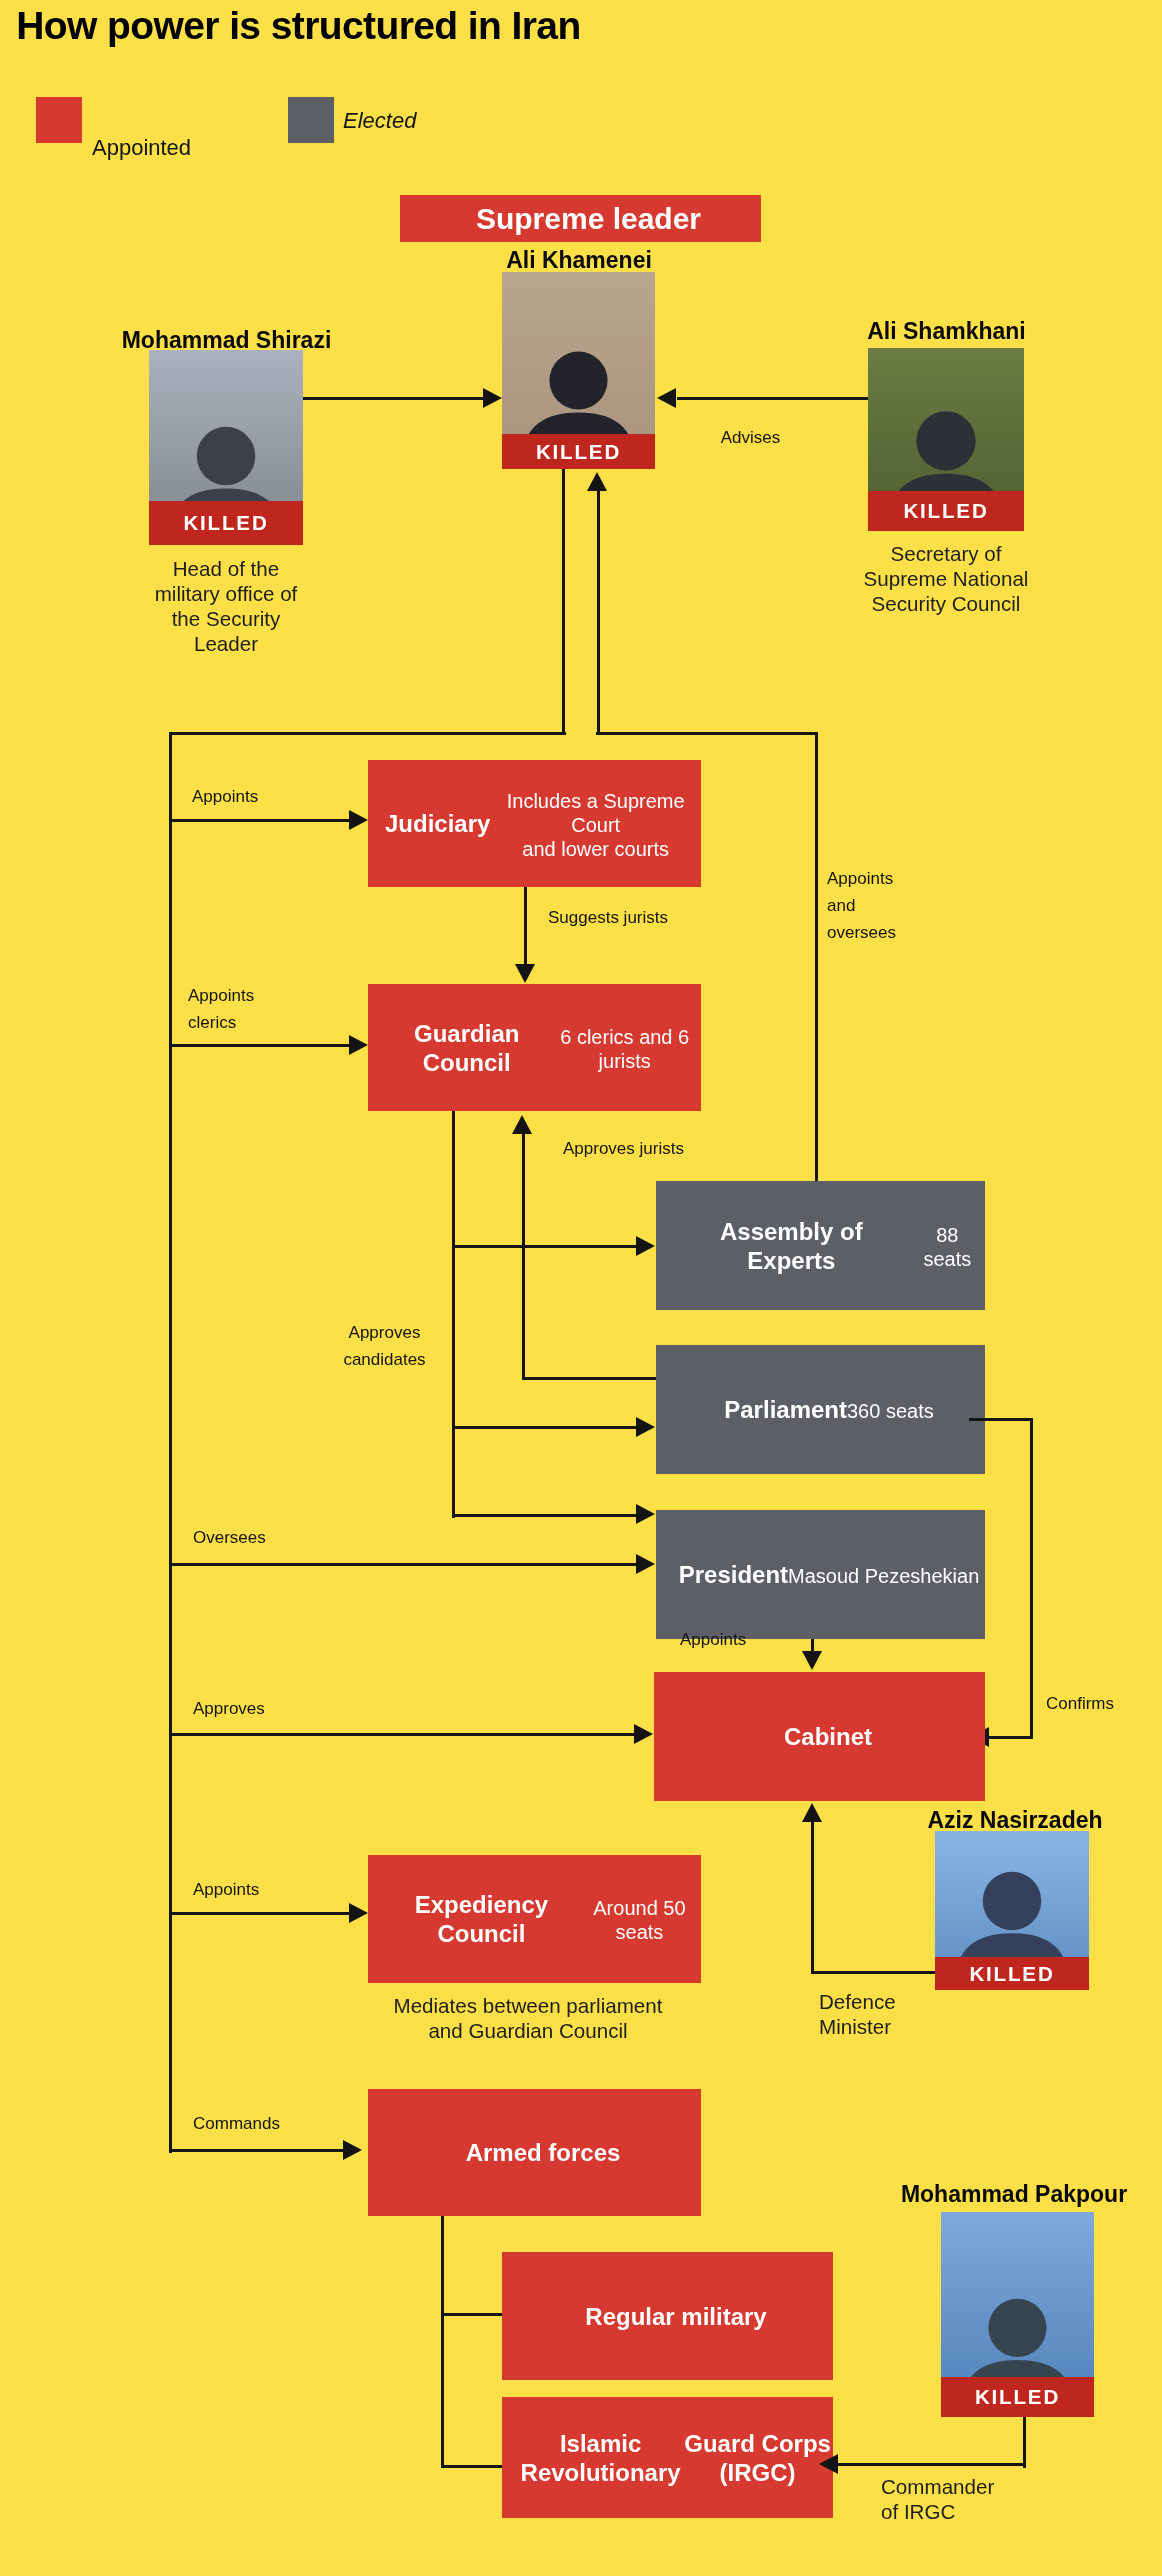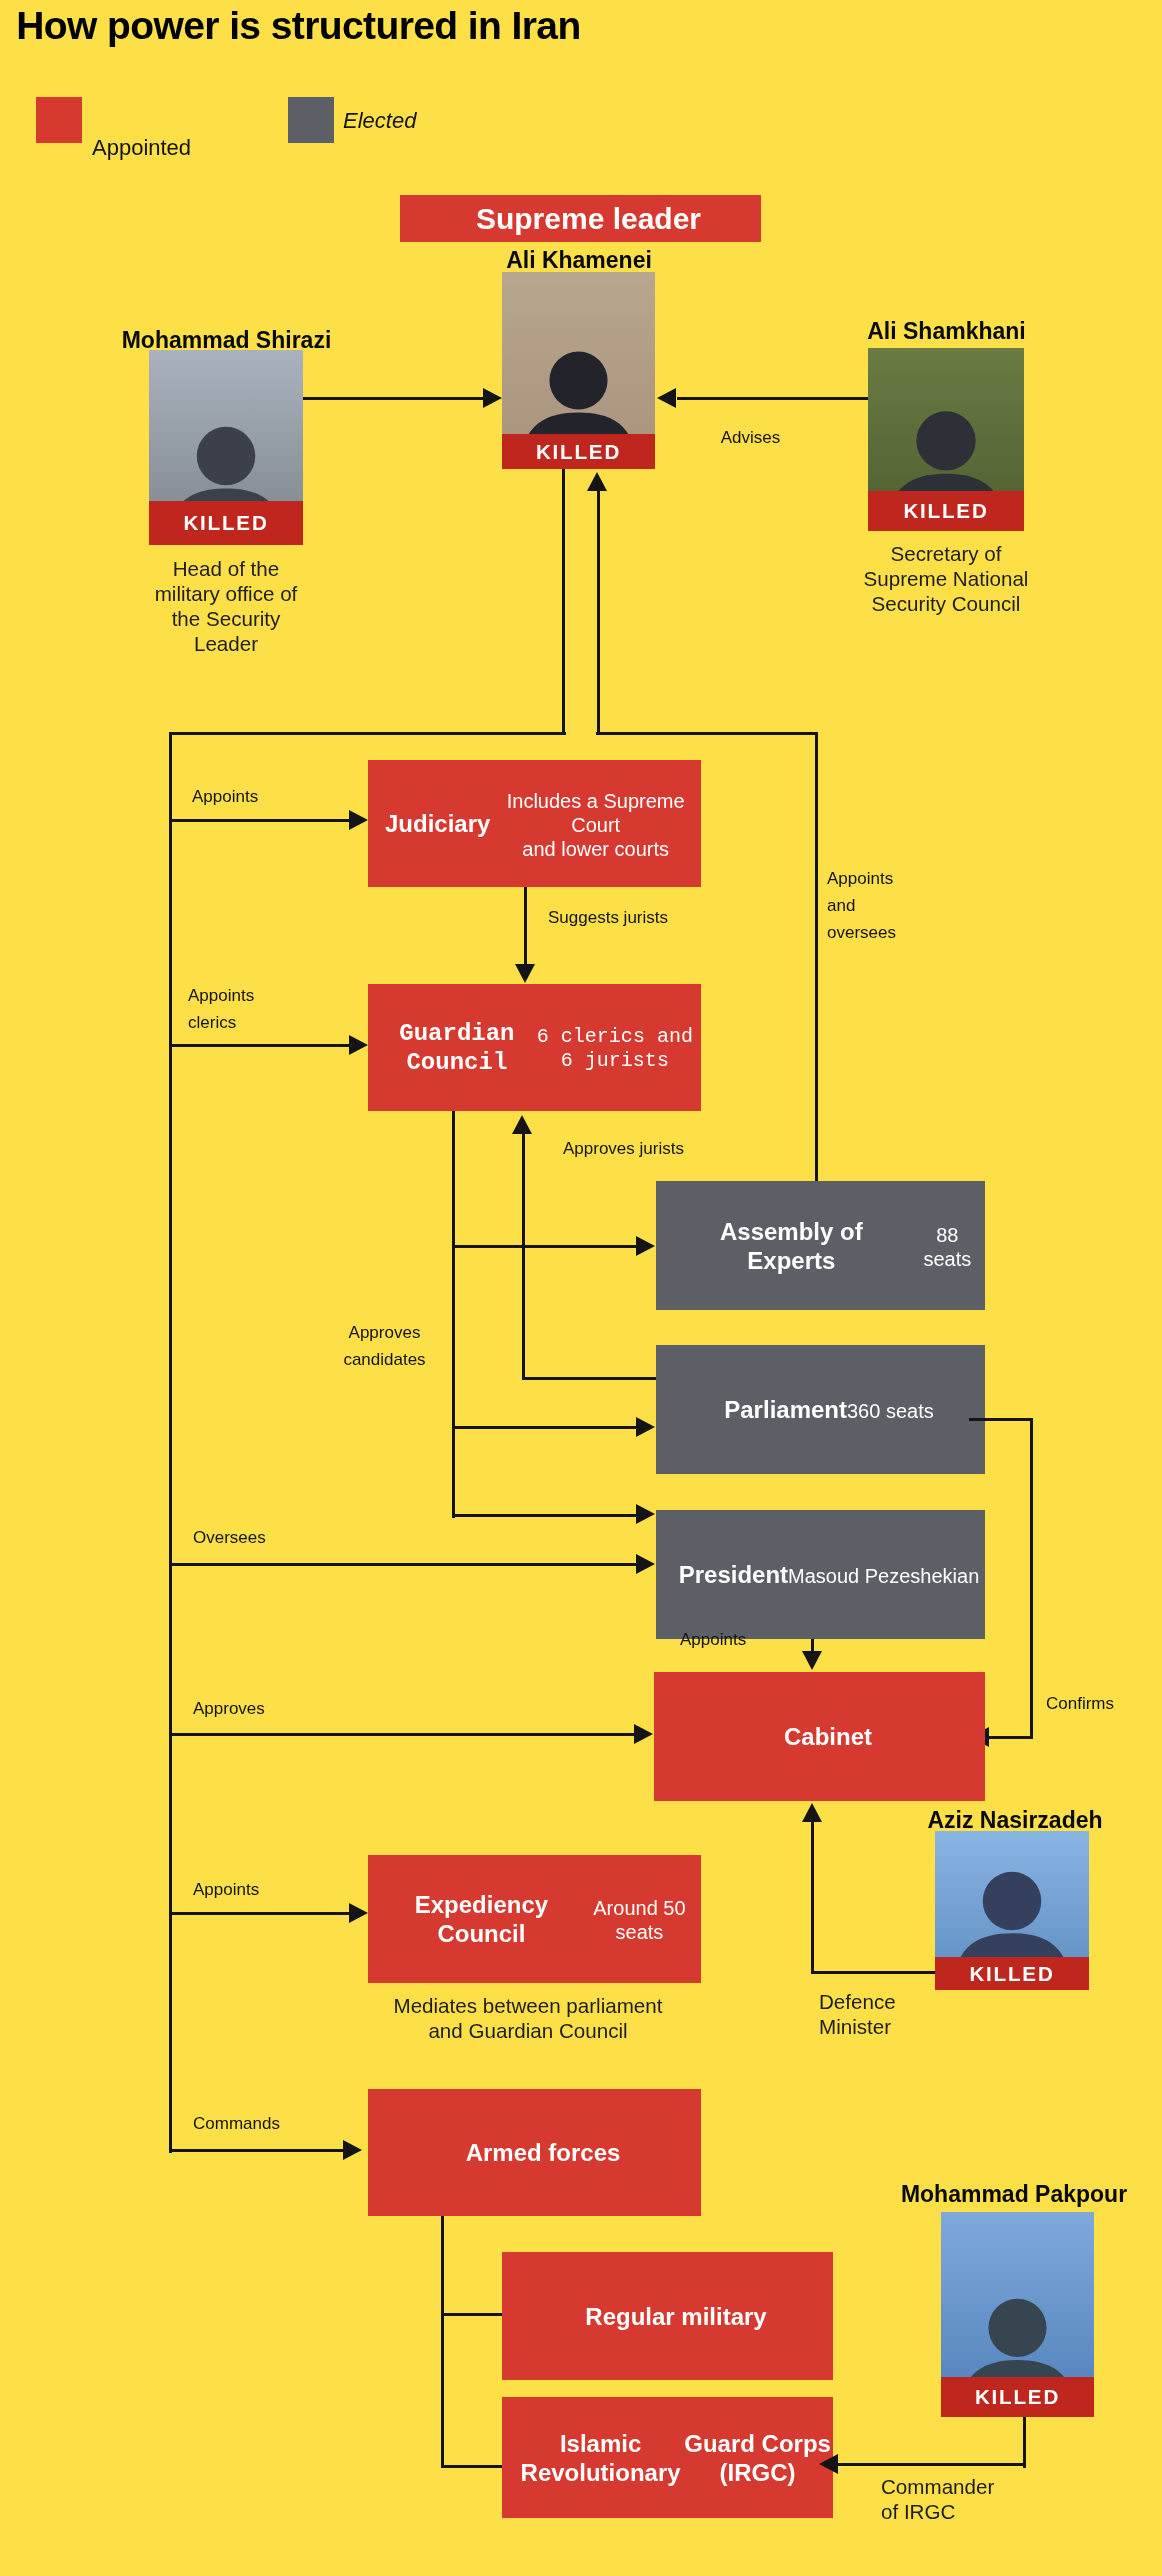--- a/index.html
+++ b/index.html
@@ -140,21 +140,21 @@
   <div class="vline" style="left:524px;top:887px;height:79px;"></div>
   <div class="arr arr-d" style="left:515px;top:964px;"></div>
   <div class="label" style="left:548px;top:904px;width:200px;">Suggests jurists</div>
 
   <div class="label" style="left:188px;top:982px;width:139px;">
     <div>Appoints</div>
     <div>clerics</div>
   </div>
   <div class="hline" style="left:170px;top:1044px;width:179px;"></div>
   <div class="arr arr-r" style="left:349px;top:1035px;"></div>
-  <div class="box red" style="left:368px;top:984px;width:316px;height:127px;font-family:Liberation Mono, monospace;">
+  <div class="box red" style="left:368px;top:984px;width:316px;height:127px;">
     <div class="box-title">Guardian Council</div>
     <div class="box-sub">6 clerics and 6 jurists</div>
   </div>
 
   <div class="arr arr-u" style="left:512px;top:1115px;"></div>
   <div class="vline" style="left:522px;top:1133px;height:247px;"></div>
   <div class="hline" style="left:522px;top:1377px;width:134px;"></div>
   <div class="label" style="left:563px;top:1135px;width:200px;">Approves jurists</div>
 
   <div class="vline" style="left:452px;top:1111px;height:407px;"></div>

